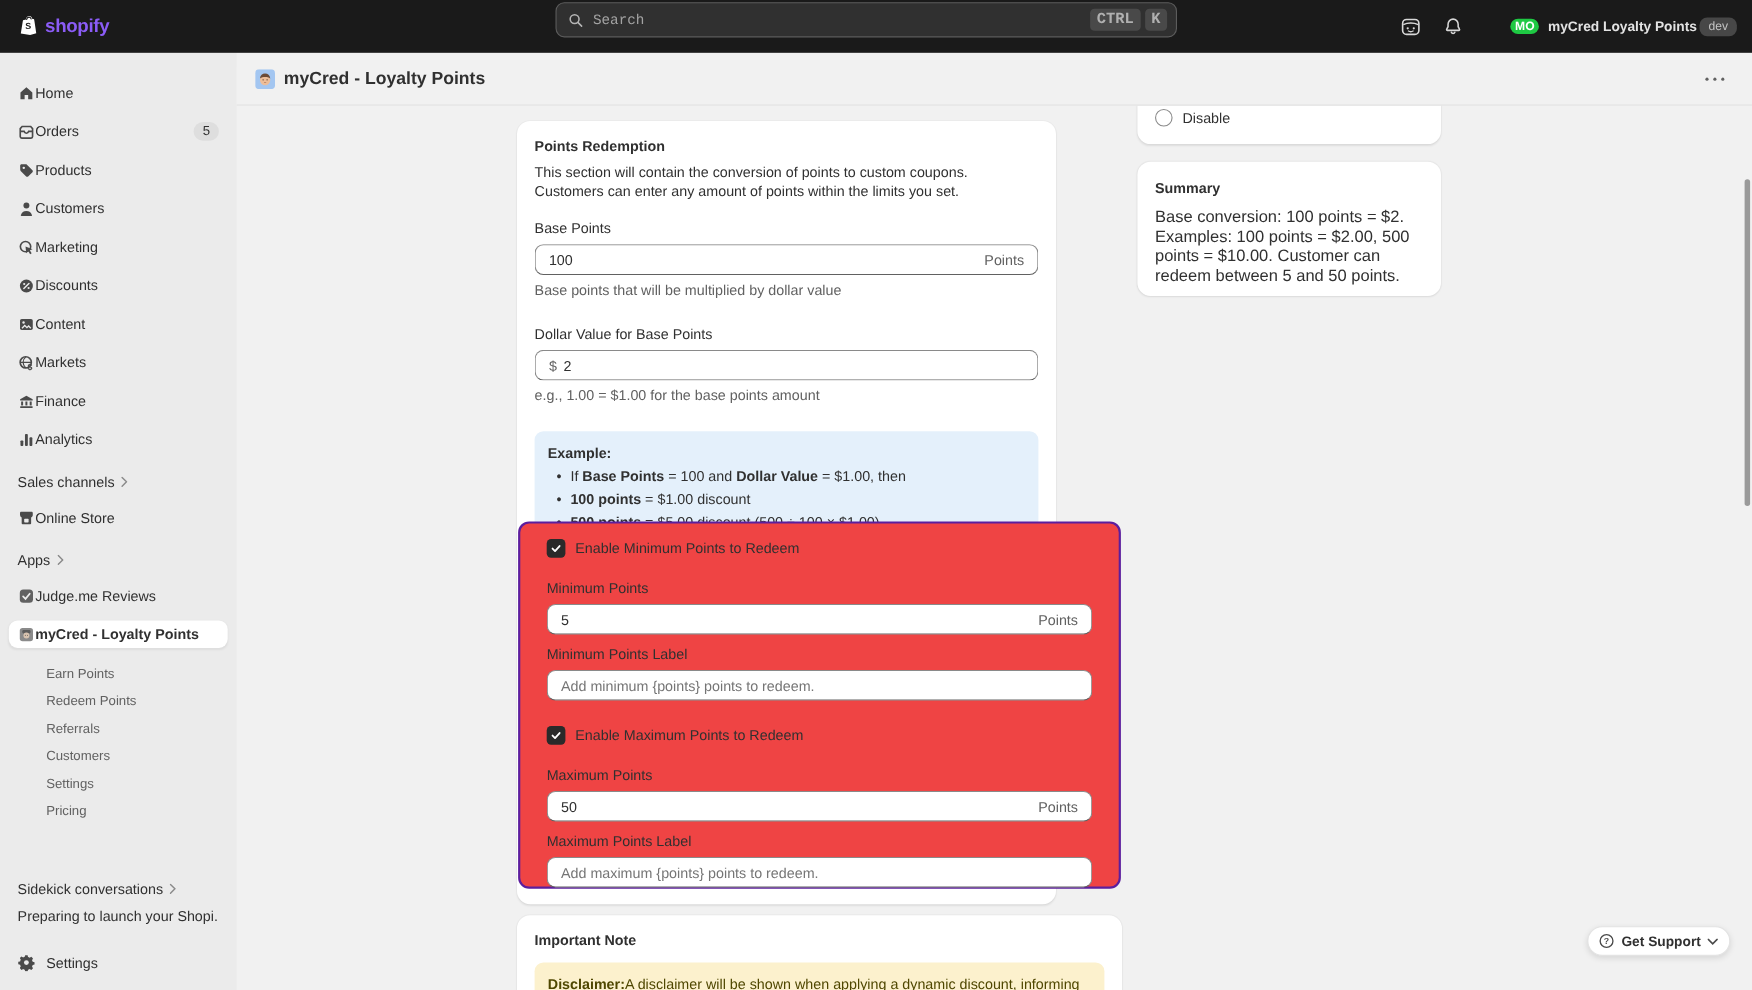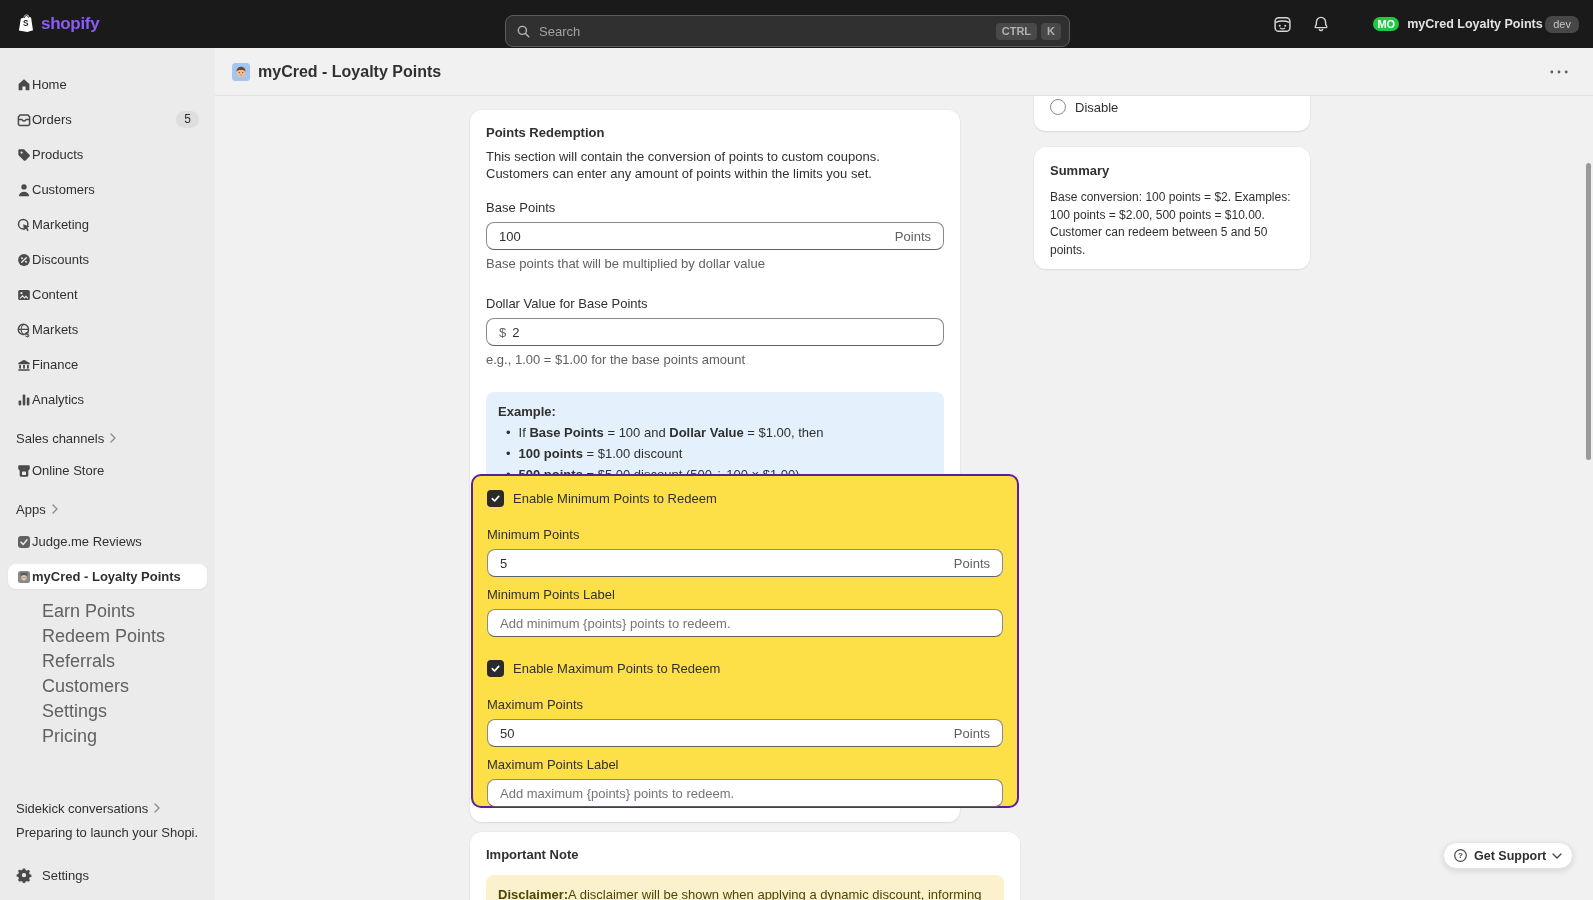--- a/index.html
+++ b/index.html
@@ -4,37 +4,37 @@
 <style>
   * { margin:0; padding:0; box-sizing:border-box; }
   html,body { width:1593px; height:900px; overflow:hidden; }
   body { font-family:"Liberation Sans", sans-serif; background:#ebebeb; position:relative; color:#303030; }
   svg { display:block; }
 
   
   .topbar { position:absolute; left:0; top:0; width:1593px; height:48px; background:#1a1a1a; z-index:30; }
   .logo { position:absolute; left:16px; top:13px; display:flex; align-items:center; gap:6px; }
   .logo-word { color:#8b5cf6; font-weight:700; font-size:17px; letter-spacing:-0.3px; }
-  .searchbar { position:absolute; left:505px; top:15px; width:565px; height:32px; background:#303030; border:1px solid #5c5c5c; border-radius:8px; display:flex; align-items:center; padding:0 8px 0 10px; }
+  .searchbar { position:absolute; left:505px; top:2px; width:565px; height:32px; background:#303030; border:1px solid #5c5c5c; border-radius:8px; display:flex; align-items:center; padding:0 8px 0 10px;font-family:Liberation Mono, monospace; }
   .search-text { color:#a3a3a3; font-size:13px; margin-left:8px; flex:1; }
-  .kbd { background:#494949; color:#b0b0b0; font-size:11px; font-weight:600; border-radius:4px; padding:3px 6px; margin-left:4px; line-height:1; }
+  .kbd { background:#494949; color:#b0b0b0; font-size:14px; font-weight:600; border-radius:4px; padding:3px 6px; margin-left:4px; line-height:1; }
   .tb-iconbtn { position:absolute; top:10px; width:28px; height:28px; display:flex; align-items:center; justify-content:center; border-radius:8px; }
   .userchip { position:absolute; right:10px; top:9px; height:30px; display:flex; align-items:center; gap:8px; padding:0 4px; border-radius:8px; }
   .avatar { width:26px; height:14px; border-radius:8px; display:flex; align-items:center; justify-content:center; color:#fff; font-size:11px; font-weight:700; }
   .store-name { color:#e3e3e3; font-size:12.5px; font-weight:600; max-width:130px; white-space:nowrap; }
   .env-badge { background:#474747; color:#c4c4c4; font-size:11px; border-radius:7px; padding:3px 8px; line-height:1;text-align:right; }
 
   
   .sidebar { position:absolute; left:0; top:48px; width:215px; height:852px; background:#ebebeb; z-index:20; padding-top:14px; }
   .nav-item { height:25px; margin:10px 8px; padding:0 8px; border-radius:8px; display:flex; align-items:center; font-size:13px; font-weight:500; color:#303030; cursor:pointer; }
   .nav-item.selected { background:#fff; font-weight:600; box-shadow:0 1px 2px rgba(0,0,0,.06); }
   .nicon { width:16px; height:16px; flex:0 0 16px; }
   .nbadge { margin-left:auto; background:#dedede; color:#303030; font-size:12px; font-weight:500; border-radius:9px; padding:1px 8px; line-height:15px; }
   .nav-header { margin:16px 8px 0; padding:0 8px; height:20px; display:flex; align-items:center; gap:6px; font-size:13px; font-weight:500; color:#303030; cursor:pointer; }
-  .sub-item { height:25px; margin:0 8px; padding:0 8px 0 34px; display:flex; align-items:center; font-size:18px; font-weight:500; color:#616161; border-radius:8px; cursor:pointer; }
+  .sub-item { height:25px; margin:0 8px; padding:0 8px 0 34px; display:flex; align-items:center; font-size:12px; font-weight:500; color:#616161; border-radius:8px; cursor:pointer; }
   .side-footer { position:absolute; left:0; bottom:0; width:215px; }
   .foot-header { margin:0 16px; height:22px; display:flex; align-items:center; gap:6px; font-size:13px; font-weight:500; color:#303030; cursor:pointer; }
   .foot-convo { margin:6px 16px 0; font-size:13px; color:#303030; white-space:nowrap; overflow:hidden; cursor:pointer; }
   .foot-settings { margin:22px 8px 12px; height:26px; padding:0 8px; display:flex; align-items:center; gap:10px; font-size:13px; font-weight:500; color:#303030; border-radius:8px; cursor:pointer; }
 
   
   .page { position:absolute; left:215px; top:48px; width:1378px; height:852px; background:#f1f1f1; border-top-left-radius:14px; z-index:10; }
   .page-header { position:absolute; left:0; top:0; width:100%; height:48px; border-bottom:1px solid #e1e1e1; display:flex; align-items:center; padding:0 20px 0 17px; background:#f1f1f1; z-index:5; }
   .page-title { display:flex; align-items:center; gap:8px; font-size:16px; font-weight:700; color:#303030; }
   .menu-dots { margin-left:auto; width:28px; height:28px; border-radius:8px; display:flex; align-items:center; justify-content:center; cursor:pointer; }
@@ -53,38 +53,38 @@
   .inputwrap input.has-prefix { padding-left:6px; }
   .in-suffix { color:#616161; font-size:13px; padding-right:12px; }
   .fhelp { margin-top:6px; font-size:13px; line-height:16px; color:#616161; }
   .mt18 { margin-top:18px; } .mt24 { margin-top:24px; }
 
   .example-box { margin-top:24px; background:#e4f0fb; border-radius:8px; padding:11px 12px; }
   .ex-title { font-size:13px; font-weight:700; line-height:17px; color:#303030; }
   .ex-row { display:flex; gap:8px; margin-top:5px; padding-left:8px; font-size:13px; line-height:16px; color:#303030; }
   .ex-row b { font-weight:700; }
 
-  .highlight-box { position:absolute; left:1px; top:364px; width:548px; height:334px; border:2px solid #5c1e9e; border-radius:10px; background:#fde047; padding:13px 14px; }
+  .highlight-box { position:absolute; left:1px; top:364px; width:548px; height:334px; border:2px solid #5c1e9e; border-radius:10px; background:#ef4444; padding:13px 24px; }
   .cb-row { display:flex; align-items:center; gap:9px; height:18px; cursor:pointer; }
   .cb { width:17px; height:17px; background:#2a2a2a; border-radius:4px; display:flex; align-items:center; justify-content:center; flex:0 0 17px; }
   .cb-label { font-size:13px; color:#303030; }
   .mt20 { margin-top:20px; } .mt10 { margin-top:10px; } .mt22 { margin-top:22px; }
 
   
   .note-card { left:255px; top:784px; width:550px; height:120px; padding:14px 16px; }
   .caution-box { margin-top:11px; background:#fcf1cd; border-radius:8px; padding:11px 12px; font-size:13px; line-height:17px; color:#4f4700; }
   .caution-box b { font-weight:700; }
 
   
   .disable-card { left:819px; top:48px; width:276px; height:35px; border-radius:0 0 12px 12px; padding:0 16px; display:flex; align-items:flex-start; }
   .radio-row { display:flex; align-items:center; gap:9px; margin-top:3px; cursor:pointer; }
   .radio { width:16px; height:16px; border:1.6px solid #8a8a8a; border-radius:50%; background:#fff; flex:0 0 16px; }
   .radio-label { font-size:13px; color:#303030; }
   .summary-card { left:819px; top:99px; width:276px; height:122px; padding:15px 16px; }
-  .summary-text { margin-top:9px; font-size:12px; line-height:17.5px; color:#303030; }
+  .summary-text { margin-top:9px; font-size:15px; line-height:17.5px; color:#303030; }
 
   
   .support-btn { position:absolute; left:1228px; top:794px; height:27px; background:#fff; border:1px solid #e3e3e3; border-radius:14px; box-shadow:0 2px 6px rgba(0,0,0,.12); display:flex; align-items:center; gap:6px; padding:0 10px 0 9px; font-size:12.5px; font-weight:600; color:#303030; cursor:pointer; }
 
   .scroll-thumb { position:absolute; left:1371px; top:115px; width:5px; height:297px; background:#9a9a9a; border-radius:3px; cursor:pointer; }
 </style>
 </head>
 <body>
 
 <header class="topbar">

